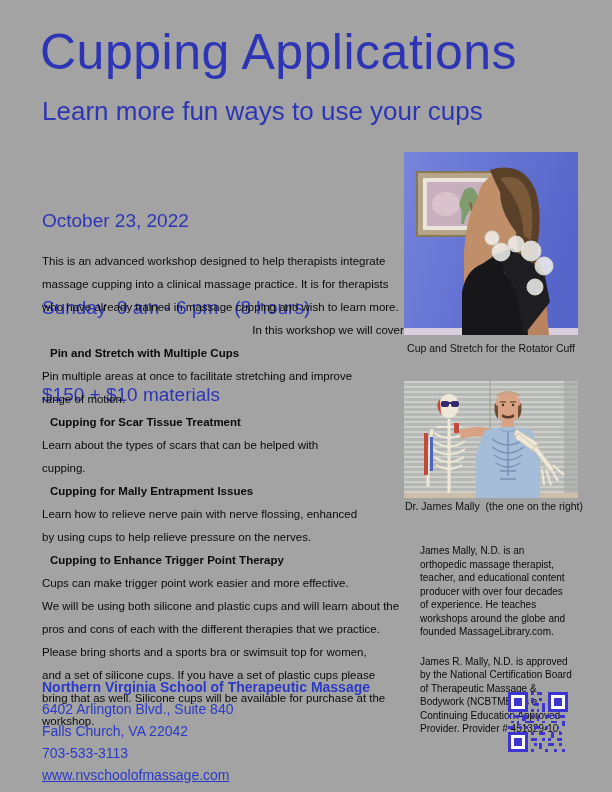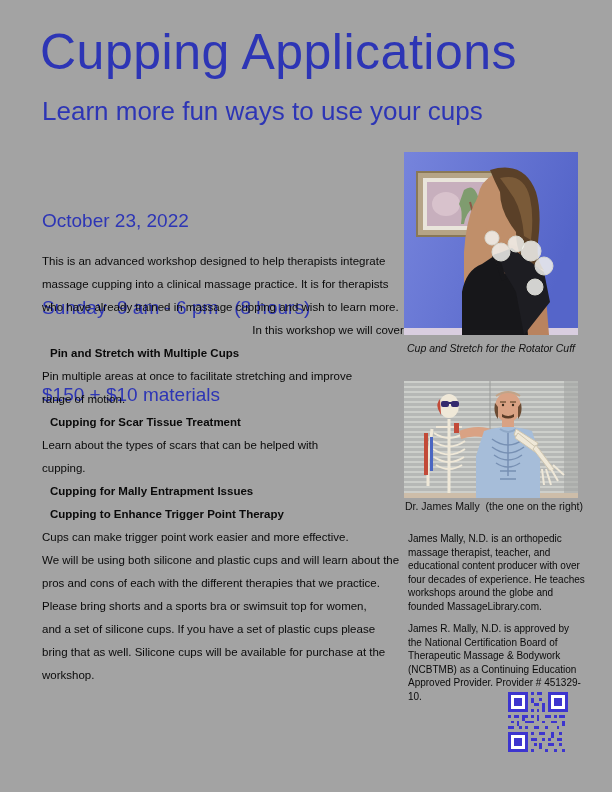--- a/index.html
+++ b/index.html
@@ -36,32 +36,32 @@
   .contact{
     position:absolute;left:42px;top:676px;width:420px;
     font-size:14px;line-height:22px;color:#2b3ac6;
   }
   .contact .school{font-weight:bold;}
   .contact a{color:#2b3ac6;text-decoration:underline;cursor:pointer;}
   
   .photo1{position:absolute;left:404px;top:152px;width:174px;height:183px;}
   .caption1{
     position:absolute;left:398px;top:342px;width:186px;text-align:center;
-    font-size:10.5px;color:#111;white-space:pre-wrap;font-style:italic;
+    font-size:10.5px;color:#111;white-space:pre-wrap;
   }
   .photo2{position:absolute;left:404px;top:381px;width:174px;height:117px;}
   .caption2{
     position:absolute;left:405px;top:500px;width:195px;
     font-size:10.5px;color:#111;white-space:pre-wrap;
   }
   .bio{
     position:absolute;left:404px;top:528px;width:185px;
     font-size:10px;line-height:13.5px;color:#0a0a0a;
   }
-  .bio p{margin:4px;}
+  .bio p{margin:16px;}
   .bio .bio2{margin-top:9px;}
   .qr{position:absolute;left:508px;top:692px;width:60px;height:60px;}
 </style>
 </head>
 <body>
 
 <div class="page">
 
   <div class="title">Cupping Applications</div>
   <div class="subtitle">Learn more fun ways to use your cups</div>
@@ -75,20 +75,21 @@
     <p>This is an advanced workshop designed to help therapists integrate massage cupping into a clinical massage practice. It is for therapists who have already trained in massage cupping and wish to learn more.</p>
     <p class="p-cover">In this workshop we will cover:</p>
 
     <p class="topic-h">Pin and Stretch with Multiple Cups</p>
     <p class="topic-d">Pin multiple areas at once to facilitate stretching and improve range of motion.</p>
 
     <p class="topic-h">Cupping for Scar Tissue Treatment</p>
     <p class="topic-d">Learn about the types of scars that can be helped with cupping.</p>
 
     <p class="topic-h">Cupping for Mally Entrapment Issues</p>
+    <p class="topic-d">Learn how to relieve nerve pain with nerve flossing, enhanced by using cups to help relieve pressure on the nerves.</p>
 
     <p class="topic-h">Cupping to Enhance Trigger Point Therapy</p>
     <p class="topic-d">Cups can make trigger point work easier and more effective.</p>
 
     <p class="p-cups">We will be using both silicone and plastic cups and will learn about the pros and cons of each with the different therapies that we practice.</p>
     <p class="p-bring">Please bring shorts and a sports bra or swimsuit top for women, and a set of silicone cups. If you have a set of plastic cups please bring that as well. Silicone cups will be available for purchase at the workshop.</p>
   </div>
 
   <div class="photo1">
     <svg viewBox="0 0 174 183" width="174" height="183">
@@ -190,20 +191,27 @@
       </g>
     </svg>
   </div>
   <div class="caption2">Dr. James Mally  (the one on the right)</div>
 
   <div class="bio">
     <p>James Mally, N.D. is an orthopedic massage therapist, teacher, and educational content producer with over four decades of experience. He teaches workshops around the globe and founded MassageLibrary.com.</p>
     <p class="bio2">James R. Mally, N.D. is approved by the National Certification Board of Therapeutic Massage &amp; Bodywork (NCBTMB) as a Continuing Education Approved Provider. Provider # 451329-10.</p>
   </div>
 
+  <div class="contact">
+    <div class="school">Northern Virginia School of Therapeutic Massage</div>
+    <div>6402 Arlington Blvd., Suite 840</div>
+    <div>Falls Church, VA 22042</div>
+    <div>703-533-3113</div>
+    <div><a>www.nvschoolofmassage.com</a></div>
+  </div>
 
   <div class="qr">
     <svg viewBox="0 0 21 21" width="60" height="60" shape-rendering="crispEdges">
       <g fill="#3d35cf">
 
         <rect x="0" y="0" width="7" height="7"></rect>
           <rect x="1" y="1" width="5" height="5" fill="#fff"></rect>
           <rect x="2" y="2" width="3" height="3"></rect>
         <rect x="14" y="0" width="7" height="7"></rect>
           <rect x="15" y="1" width="5" height="5" fill="#fff"></rect>

